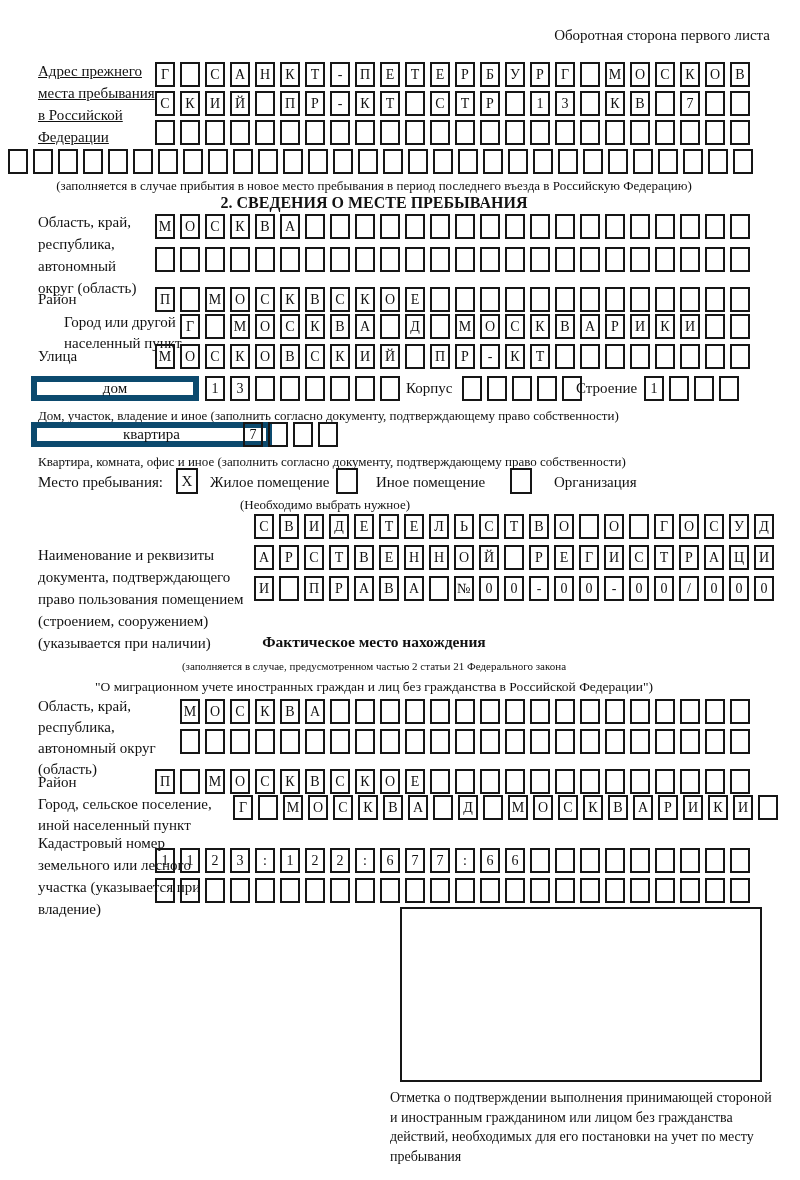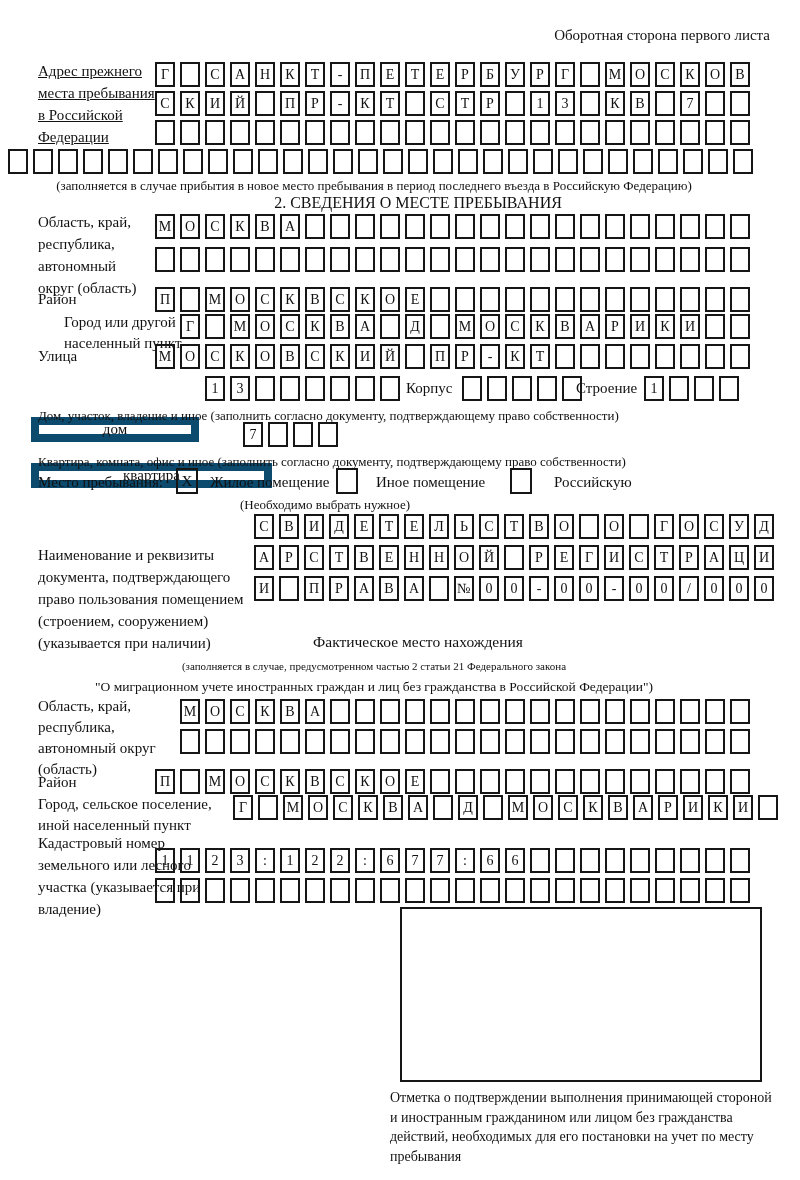--- a/index.html
+++ b/index.html
@@ -1,26 +1,26 @@
 <!DOCTYPE html>
 <html><head>
 <meta charset="utf-8">
 <style>
   html,body{margin:0;padding:0;background:#fff;}
   body{width:800px;height:1180px;position:relative;font-family:"Liberation Serif","DejaVu Serif",serif;color:#111;}
   .abs{position:absolute;}
   .lbl{font-size:15px;line-height:22px;}
   .lbl-tight{font-size:15px;line-height:21px;}
   .note{font-size:13px;line-height:17px;}
-  .title{font-weight:normal;font-size:16px;padding-left:44px;}
+  .title{font-weight:bold;font-size:16px;}
   .cells{display:flex;gap:5px;}
   .cell{width:20px;height:25px;border:2px solid #161616;box-sizing:border-box;flex:none;
         display:flex;align-items:center;justify-content:center;font-size:14px;}
-  .widebox{height:25px;border:8px solid #0c4a6e;box-sizing:border-box;
-        display:flex;align-items:center;justify-content:center;font-size:15px;margin-top:41px;}
+  .widebox{height:25px;border:6px solid #0c4a6e;box-sizing:border-box;
+        display:flex;align-items:center;justify-content:center;font-size:15px;}
   .checkbox{width:22px;height:26px;border:2px solid #161616;box-sizing:border-box;
         display:flex;align-items:center;justify-content:center;font-size:15px;}
   .center{left:0;width:748px;text-align:center;}
   .stampbox{border:2px solid #161616;box-sizing:border-box;background:#fff;}
 </style>
 </head>
 <body>
 
 <div class="abs lbl" style="top:24px;right:30px;">Оборотная сторона первого листа</div>
 
@@ -316,21 +316,21 @@
     <div class="cell"></div>
   </div>
 <div class="abs note" style="left:38px;top:453px;">Квартира, комната, офис и иное (заполнить согласно документу, подтверждающему право собственности)</div>
 
 <div class="abs lbl" style="left:38px;top:471px;">Место пребывания:</div>
 <div class="abs checkbox" style="left:176px;top:468px;">X</div>
 <div class="abs lbl" style="left:210px;top:471px;">Жилое помещение</div>
 <div class="abs checkbox" style="left:336px;top:468px;"></div>
 <div class="abs lbl" style="left:376px;top:471px;">Иное помещение</div>
 <div class="abs checkbox" style="left:510px;top:468px;"></div>
-<div class="abs lbl" style="left:554px;top:471px;">Российскую</div>
+<div class="abs lbl" style="left:554px;top:471px;">Организация</div>
 <div class="abs note" style="left:240px;top:496px;">(Необходимо выбрать нужное)</div>
 
 <div class="abs lbl" style="left:38px;top:516px;width:208px;margin-top:28px;">Наименование и реквизиты документа, подтверждающего право пользования помещением (строением, сооружением) (указывается при наличии)</div>
 <div class="abs cells" style="left:254px;top:514px;">
     <div class="cell">С</div>
     <div class="cell">В</div>
     <div class="cell">И</div>
     <div class="cell">Д</div>
     <div class="cell">Е</div>
     <div class="cell">Т</div>

